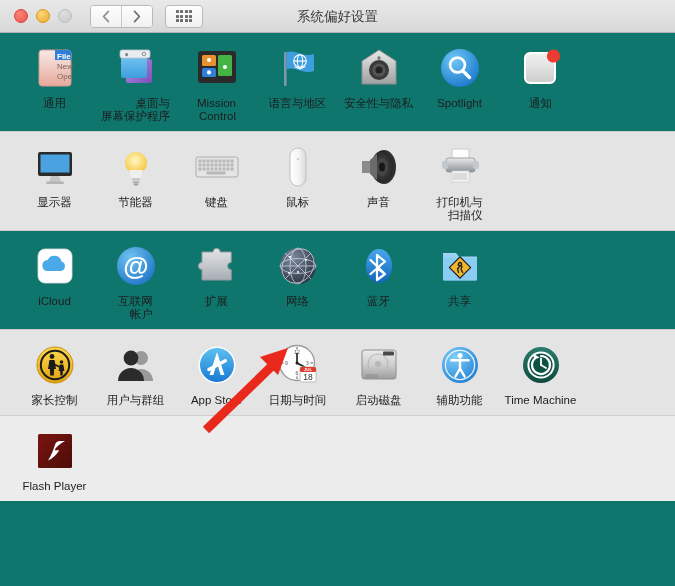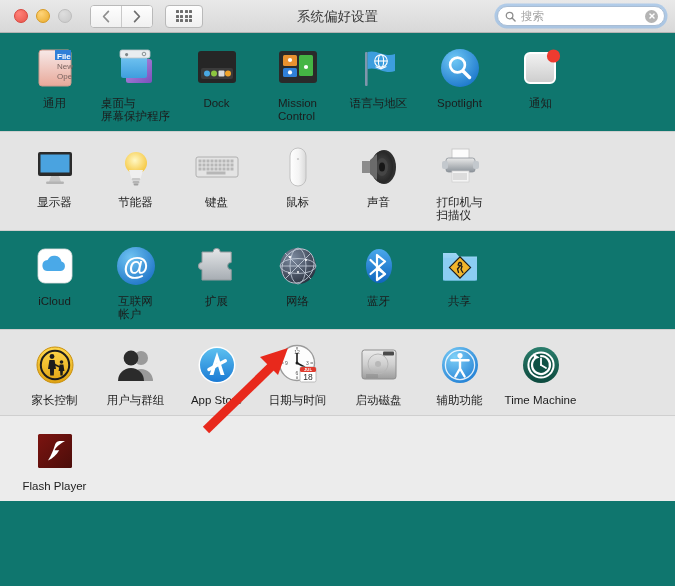--- a/index.html
+++ b/index.html
@@ -138,21 +138,21 @@
   .iconbox {
     width: 48px; height: 48px;
     display: flex; align-items: center; justify-content: center;
     position: relative;
   }
   .caption {
     margin-top: 5px;
     font-size: 11.5px;
     line-height: 13px;
     color: #1c1c1c;
-    text-align: left;
+    text-align: right;
     max-width: 80px;
     white-space: pre-line;
   }
 
   
   #arrow {
     position: absolute;
     left: 190px; top: 305px;
     width: 115px; height: 100px;
     pointer-events: none;
@@ -197,35 +197,20 @@
           <i></i>
         <i></i>
           <i></i>
           <i></i>
           <i></i>
       </span>
     </div>
 
     <div id="window-title">系统偏好设置</div>
 
-    <div class="searchwrap">
-      <div class="searchfield">
-        <svg width="11" height="11" viewBox="0 0 12 12">
-          <circle cx="5" cy="5" r="3.6" fill="none" stroke="#8d8d8d" stroke-width="1.4"></circle>
-          <line x1="7.7" y1="7.7" x2="11" y2="11" stroke="#8d8d8d" stroke-width="1.5" stroke-linecap="round"></line>
-        </svg>
-        <span class="search-ph">搜索</span>
-        <span class="clearbtn">
-          <svg width="8" height="8" viewBox="0 0 8 8">
-            <line x1="2" y1="2" x2="6" y2="6" stroke="#fff" stroke-width="1.5" stroke-linecap="round"></line>
-            <line x1="6" y1="2" x2="2" y2="6" stroke="#fff" stroke-width="1.5" stroke-linecap="round"></line>
-          </svg>
-        </span>
-      </div>
-    </div>
   </div>
 
   <div id="content">
 
     <div class="section">
       <div class="row">
 
         <div class="pane">
           <div class="iconbox">
             <svg width="44" height="44" viewBox="0 0 44 44">
@@ -262,33 +247,20 @@
               <rect x="8" y="9" width="26" height="23" rx="2.5" fill="url(#dsBlue)"></rect>
               <rect x="7" y="4" width="30" height="8" rx="2" fill="#e9edf0" stroke="#bcc3c8" stroke-width="0.8"></rect>
               <path d="M12 8.6 a1.6 1.6 0 1 0 0 -0.1 z" fill="#7e8689"></path>
               <circle cx="31" cy="8" r="1.8" fill="none" stroke="#7e8689" stroke-width="0.9"></circle>
             </svg>
           </div>
           <div class="caption">桌面与
 屏幕保护程序</div>
         </div>
 
-        <div class="pane">
-          <div class="iconbox">
-            <svg width="44" height="40" viewBox="0 0 44 40">
-              <rect x="3" y="3" width="38" height="32" rx="3" fill="#262626"></rect>
-              <rect x="6" y="20" width="32" height="11" rx="2" fill="#3b3b3b"></rect>
-              <circle cx="12" cy="25.5" r="3" fill="#49a9e3"></circle>
-              <circle cx="19" cy="25.5" r="3" fill="#8dc63f"></circle>
-              <rect x="23.5" y="22.5" width="6" height="6" rx="1" fill="#dadada"></rect>
-              <circle cx="33" cy="25.5" r="3" fill="#f0a32a"></circle>
-            </svg>
-          </div>
-          <div class="caption">Dock</div>
-        </div>
 
         <div class="pane">
           <div class="iconbox">
             <svg width="44" height="40" viewBox="0 0 44 40">
               <rect x="3" y="3" width="38" height="32" rx="3" fill="#2a2a2a"></rect>
               <rect x="7" y="7" width="14" height="11" rx="1.5" fill="#e8912f"></rect>
               <rect x="23" y="7" width="14" height="21" rx="1.5" fill="#44b544"></rect>
               <rect x="7" y="20" width="14" height="9" rx="1.5" fill="#2f7fd8"></rect>
               <circle cx="14" cy="12" r="2.1" fill="#fdfdfd"></circle>
               <circle cx="14" cy="24.4" r="2.1" fill="#fdfdfd"></circle>
@@ -308,20 +280,38 @@
                 <circle cx="24" cy="14" r="6.3"></circle>
                 <ellipse cx="24" cy="14" rx="2.6" ry="6.3"></ellipse>
                 <line x1="17.8" y1="14" x2="30.2" y2="14"></line>
               </g>
               <path d="M18.6 19.8 L24 21.8 L29.4 19.6" fill="none" stroke="#ffffff" stroke-width="1.1"></path>
             </svg>
           </div>
           <div class="caption">语言与地区</div>
         </div>
 
+        <div class="pane">
+          <div class="iconbox">
+            <svg width="44" height="42" viewBox="0 0 44 42">
+              <defs>
+                <linearGradient id="safeG" x1="0" y1="0" x2="0" y2="1">
+                  <stop offset="0" stop-color="#e9e9e9"></stop>
+                    <stop offset="1" stop-color="#9ea0a2"></stop>
+                </linearGradient>
+              </defs>
+              <path d="M22 3 L39 14 L39 37 L5 37 L5 14 Z" fill="url(#safeG)" stroke="#8b8d8f" stroke-width="1"></path>
+              <circle cx="22" cy="23" r="10" fill="#3a3a3a"></circle>
+              <circle cx="22" cy="23" r="6.6" fill="#555"></circle>
+              <circle cx="22" cy="23" r="3.6" fill="#232323"></circle>
+              <rect x="20.6" y="9.5" width="2.8" height="3" fill="#6f7173"></rect>
+            </svg>
+          </div>
+          <div class="caption">安全性与隐私</div>
+        </div>
 
         <div class="pane">
           <div class="iconbox">
             <svg width="44" height="44" viewBox="0 0 44 44">
               <defs>
                 <radialGradient id="spotG" cx="0.35" cy="0.28" r="0.85">
                   <stop offset="0" stop-color="#6fc8f5"></stop>
                     <stop offset="1" stop-color="#1570c8"></stop>
                 </radialGradient>
               </defs>

